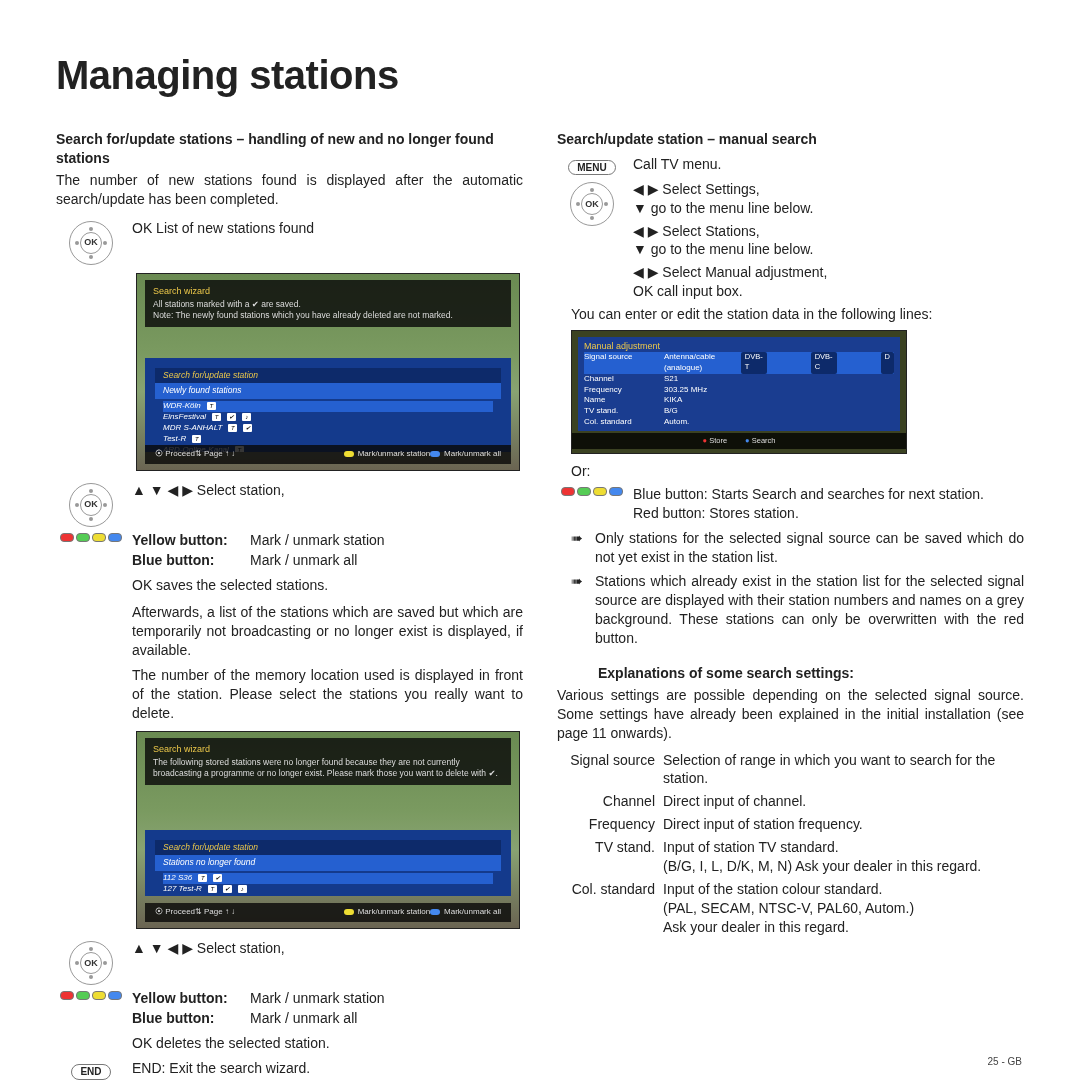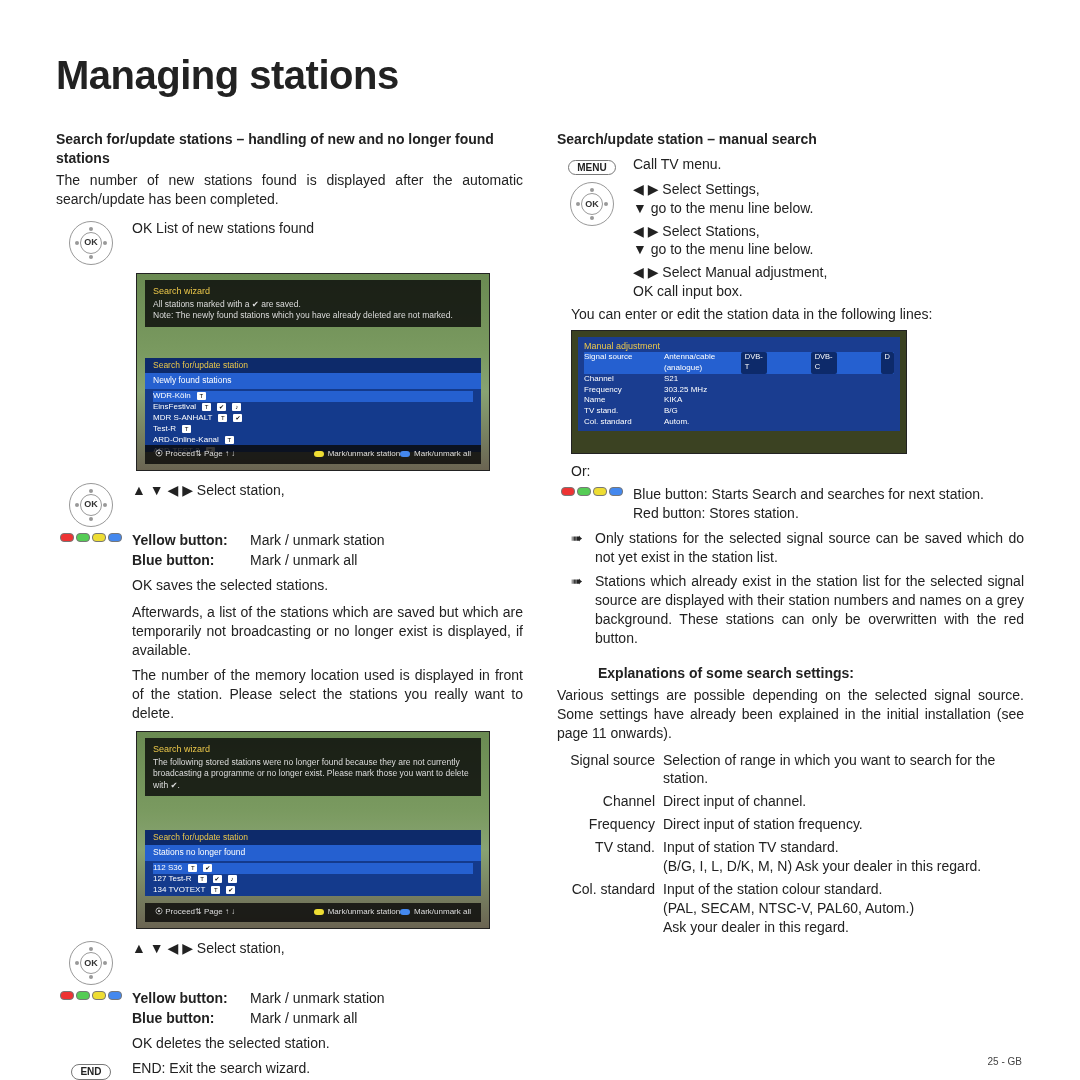--- a/index.html
+++ b/index.html
@@ -41,32 +41,32 @@
   .ok-dots .dot-l { left:5px;} .ok-dots .dot-r{right:5px;}
   .pill-row { display:flex; gap:2px; justify-content:center; }
   .pill { width:14px; height:9px; border:1px solid #777; border-radius:4px;}
   .pill.r{background:#e33;} .pill.g{background:#5c5;} .pill.y{background:#ed3;} .pill.b{background:#48e;}
   .menu-pill { display:inline-block; padding:0 8px; border:1px solid #777; border-radius:10px; font-size:10px; font-weight:bold;}
   .kv-row { display:flex; gap:8px; margin-bottom: 2px; }
   .kv-key { font-weight: bold; min-width: 110px; }
   .mono-b { font-weight: normal; }
   
   .tvshot {
-    margin: 8px 0 10px 80px; width: 354px; height: 198px;
+    margin: 8px 0 10px 80px; width: 384px; height: 198px;
     background: linear-gradient(#6a8a52, #7a9a60 40%, #88a372 60%, #6a6452);
     position: relative; border:1px solid #222; overflow:hidden;
   }
   .tvshot-sm {
     margin: 4px 0 8px 14px; width: 336px; height: 124px;
     background: #3b4222; border:1px solid #222; position:relative; overflow:hidden;
   }
   .osd { position:absolute; left:8px; right:8px; background: rgba(10,10,10,0.82); color:#ddd; font-size:8.5px; padding:5px 8px; }
   .osd-top { top: 6px; }
   .osd-yellow { color: #ecc84a; font-size:9px; margin-bottom:2px; }
-  .osd-mid { top: 84px; background: #143a8c; padding:0; overflow:hidden;}
+  .osd-mid { top: 84px; background: #143a8c; padding:10px; overflow:hidden;font-style:italic;}
   .osd-mid .bar { background:#0d2a6a; color:#ecc84a; padding:2px 8px; font-size:8.5px;}
   .osd-mid .bar.sel { background:#2560d0; color:#fff;}
   .osd-list { padding: 2px 8px; }
   .osd-list .row { display:flex; gap:6px; align-items:center; color:#fff; font-size:8px; height:11px;}
   .osd-list .row.sel { background:#2560d0;}
   .osd-list .ico { width:9px;height:8px;background:#fff;border-radius:1px;font-size:6px;color:#000;text-align:center;line-height:8px;}
   .osd-bot { bottom:6px; display:flex; justify-content:space-between; font-size:8px; padding:4px 10px;}
   .osd-bot .l, .osd-bot .r { display:flex; flex-direction:row; gap:0;}
   .osd-bot .dot { display:inline-block;width:10px;height:6px;border-radius:3px;margin-right:4px;vertical-align:middle;}
   .osd-bot .dot.y{background:#ed3;} .osd-bot .dot.b{background:#48e;}
@@ -327,20 +327,24 @@
           </div>
         <div class="row">
             <span class="k">TV stand.</span>
             <span>B/G</span>
           </div>
         <div class="row">
             <span class="k">Col. standard</span>
             <span>Autom.</span>
           </div>
       </div>
+      <div class="osd-bot2">
+        <span><span style="color:#e33">●</span> <span>Store</span></span>
+        <span><span style="color:#48e">●</span> <span>Search</span></span>
+      </div>
     </div>
 
     <div style="margin-left:14px;">Or:</div>
 
     <div class="icon-gutter" style="margin-top:4px;">
       <div class="gutter">
           <div class="pill-row">
             <div class="pill r"></div>
             <div class="pill g"></div>
             <div class="pill y"></div>

